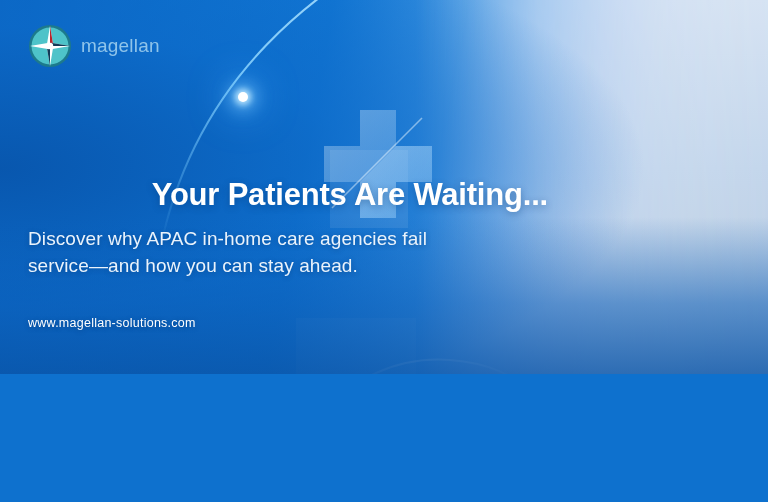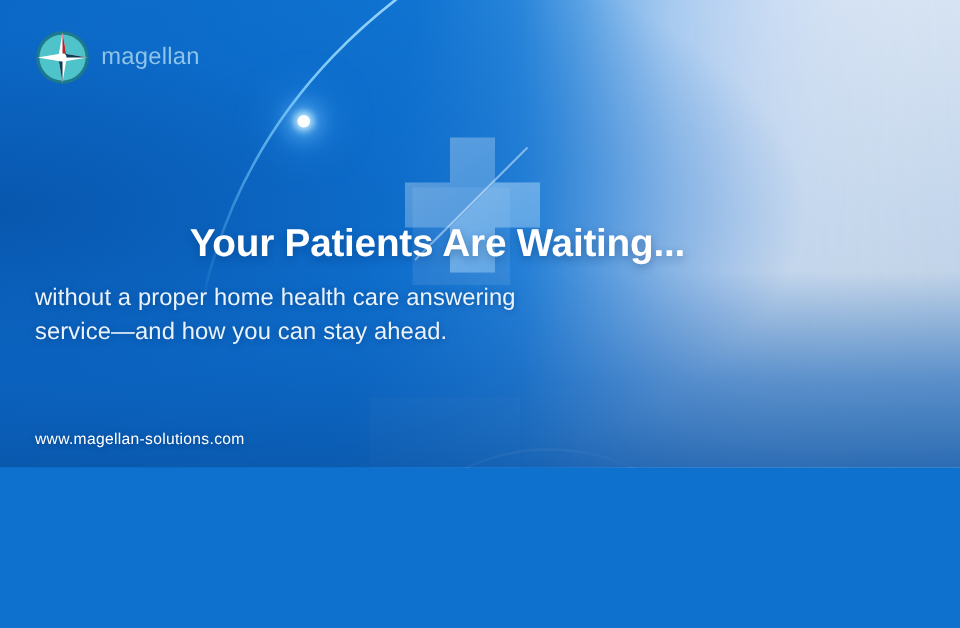--- a/index.html
+++ b/index.html
@@ -111,21 +111,21 @@
     margin-top:13px;
     font-size:19px; font-weight:400; color:#eaf3fc;
     line-height:1.42; letter-spacing:.1px;
     max-width:500px;
     text-shadow:0 1px 5px rgba(5,50,105,.45);
   }
   .subcopy .ln{ display:block; white-space:nowrap; }
 
   
   .footer-url{
-    position:absolute; left:28px; bottom:16px;
+    position:absolute; left:28px; bottom:44px;
     font-size:12.5px; font-weight:400; color:#ffffff;
     letter-spacing:.25px; z-index:6;
     text-shadow:0 1px 4px rgba(5,50,105,.5);
   }
 </style>
 </head>
 <body>
 
 <div class="banner">
 
@@ -312,20 +312,20 @@
     <span class="logo-text">
       <span class="logo-top">magellan</span>
     </span>
   </div>
 
   <div class="copy">
     <h1 class="headline">
       <span class="ln">Your Patients Are Waiting...</span>
     </h1>
     <p class="subcopy">
-      <span class="ln">without a proper home health care answering</span>
+      <span class="ln">Discover why APAC in-home care agencies fail</span>
       <span class="ln">service—and how you can stay ahead.</span>
     </p>
   </div>
 
   <div class="footer-url">www.magellan-solutions.com</div>
 
 </div>
 
 </body></html>

